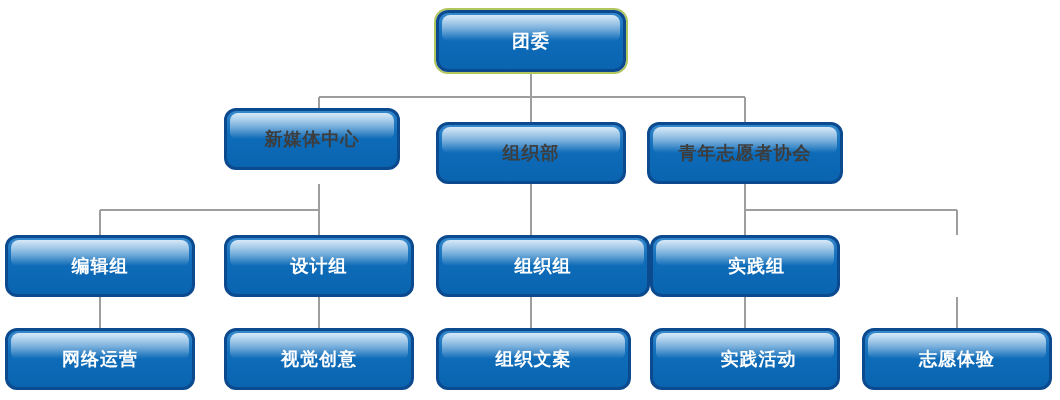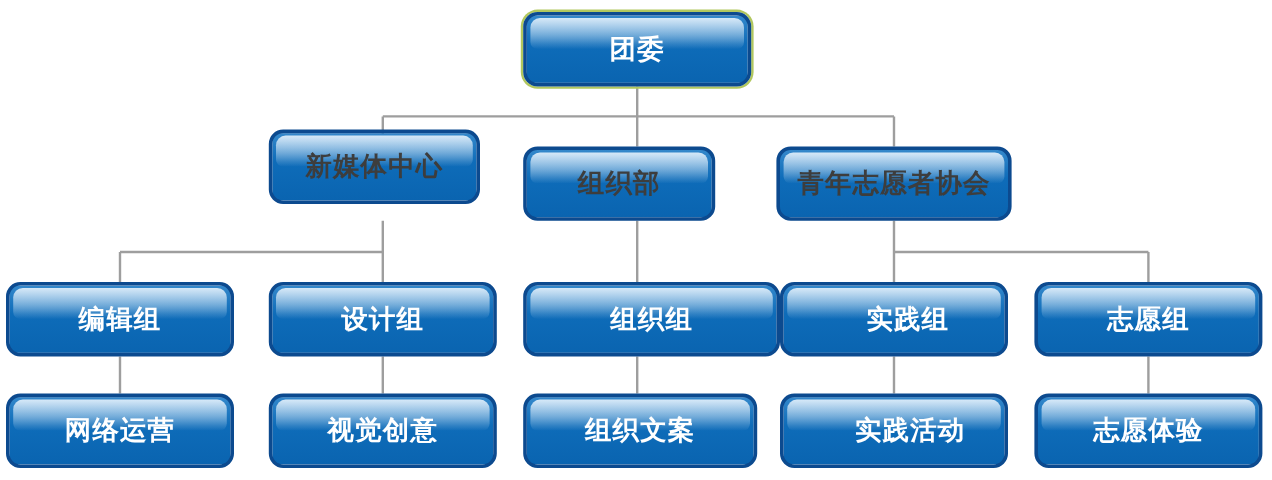--- a/index.html
+++ b/index.html
@@ -40,21 +40,21 @@
     position: absolute;
     left: 3px; right: 3px; top: 2px;
     height: 26px;
     border-radius: 8px 8px 6px 6px;
     background: linear-gradient(180deg, rgba(223,238,250,0.95) 0%, rgba(223,238,250,0.45) 55%, rgba(223,238,250,0) 100%);
     pointer-events: none;
   }
   .node .label {
     position: relative;
     z-index: 1;
-    font-size: 22px;
+    font-size: 18px;
     font-weight: bold;
     color: #ffffff;
     letter-spacing: 1px;
     white-space: nowrap;
   }
   .node.dark-text .label { color: #3d3d3d; }
   
   .node.root { box-shadow: 0 0 0 2px #b1c75e; }
 </style>
 </head>
@@ -83,41 +83,38 @@
       M957 297 L957 328"></path>
   </svg>
 
   <div class="node root" style="left:436px; top:10px; width:190px;">
     <span class="label">团委</span>
   </div>
 
   <div class="node dark-text" style="left:224px; top:108px; width:176px;">
     <span class="label">新媒体中心</span>
   </div>
-  <div class="node dark-text" style="left:436px; top:122px; width:160px;">
+  <div class="node dark-text" style="left:436px; top:122px; width:190px;">
     <span class="label">组织部</span>
   </div>
   <div class="node dark-text" style="left:647px; top:122px; width:196px;">
     <span class="label">青年志愿者协会</span>
   </div>
 
   <div class="node" style="left:5px; top:235px; width:190px;">
     <span class="label">编辑组</span>
   </div>
   <div class="node" style="left:224px; top:235px; width:190px;">
     <span class="label">设计组</span>
   </div>
   <div class="node" style="left:436px; top:235px; width:214px;">
     <span class="label">组织组</span>
   </div>
   <div class="node" style="left:650px; top:235px; width:190px;padding-left:23px;">
     <span class="label">实践组</span>
-  </div>
-  <div class="node" style="left:862px; top:235px; width:190px;">
-    <span class="label">志愿组</span>
   </div>
 
   <div class="node" style="left:5px; top:328px; width:190px;">
     <span class="label">网络运营</span>
   </div>
   <div class="node" style="left:224px; top:328px; width:190px;">
     <span class="label">视觉创意</span>
   </div>
   <div class="node" style="left:436px; top:328px; width:195px;">
     <span class="label">组织文案</span>

